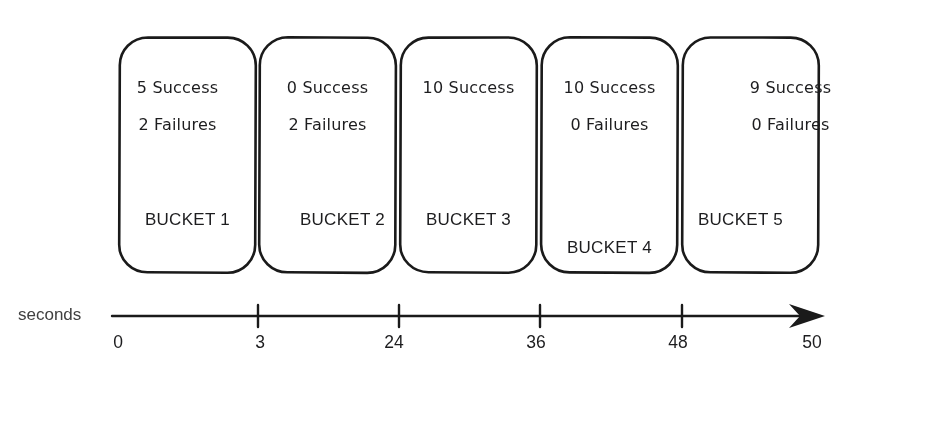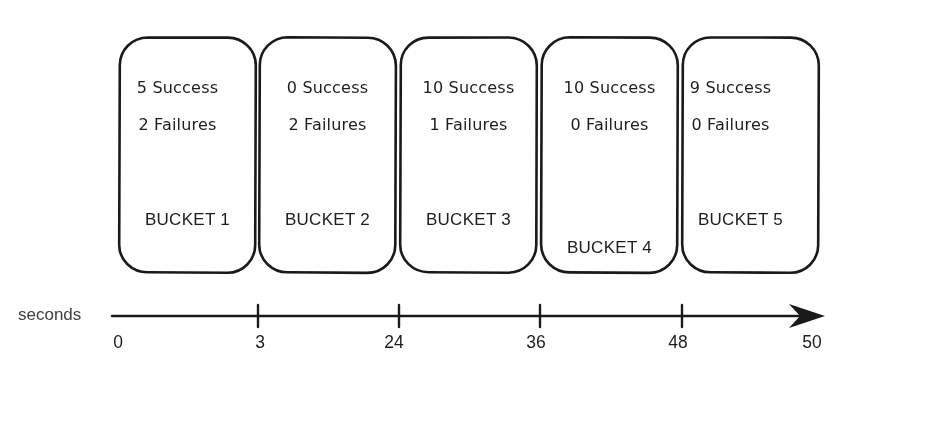--- a/index.html
+++ b/index.html
@@ -194,35 +194,34 @@
   <div class="bucket-text-block" style="left:119px; top:80px; width:117px;">
     <div class="stat-line stat-success">5 Success</div>
     <div class="stat-line stat-failures">2 Failures</div>
   </div>
   <div class="bucket-label" style="left:119px; top:211px; width:137px;">BUCKET 1</div>
 
   <div class="bucket-text-block" style="left:259px; top:80px; width:137px;">
     <div class="stat-line stat-success">0 Success</div>
     <div class="stat-line stat-failures">2 Failures</div>
   </div>
-  <div class="bucket-label" style="left:259px; top:211px; width:137px;">BUCKET 2</div>
+  <div class="bucket-label" style="left:259px; top:211px; width:137px;padding-left:15px;">BUCKET 2</div>
 
   <div class="bucket-text-block" style="left:400px; top:80px; width:137px;">
     <div class="stat-line stat-success">10 Success</div>
-    <div class="stat-line stat-failures">1 Failures</div>
   </div>
   <div class="bucket-label" style="left:400px; top:211px; width:137px;">BUCKET 3</div>
 
   <div class="bucket-text-block" style="left:541px; top:80px; width:137px;">
     <div class="stat-line stat-success">10 Success</div>
     <div class="stat-line stat-failures">0 Failures</div>
   </div>
   <div class="bucket-label" style="left:541px; top:211px; width:137px;margin-top:28px;">BUCKET 4</div>
 
-  <div class="bucket-text-block" style="left:662px; top:80px; width:137px;">
+  <div class="bucket-text-block" style="left:722px; top:80px; width:137px;">
     <div class="stat-line stat-success">9 Success</div>
     <div class="stat-line stat-failures">0 Failures</div>
   </div>
   <div class="bucket-label" style="left:682px; top:211px; width:117px;">BUCKET 5</div>
 
   <svg id="axis-layer" viewBox="0 0 929 428" width="929" height="428">
     <line class="axis-line axis-hit" x1="112" y1="316" x2="812" y2="316"></line>
 
     <line class="axis-tick" x1="258" y1="305" x2="258" y2="327"></line>
     <line class="axis-tick" x1="399" y1="305" x2="399" y2="327"></line>

